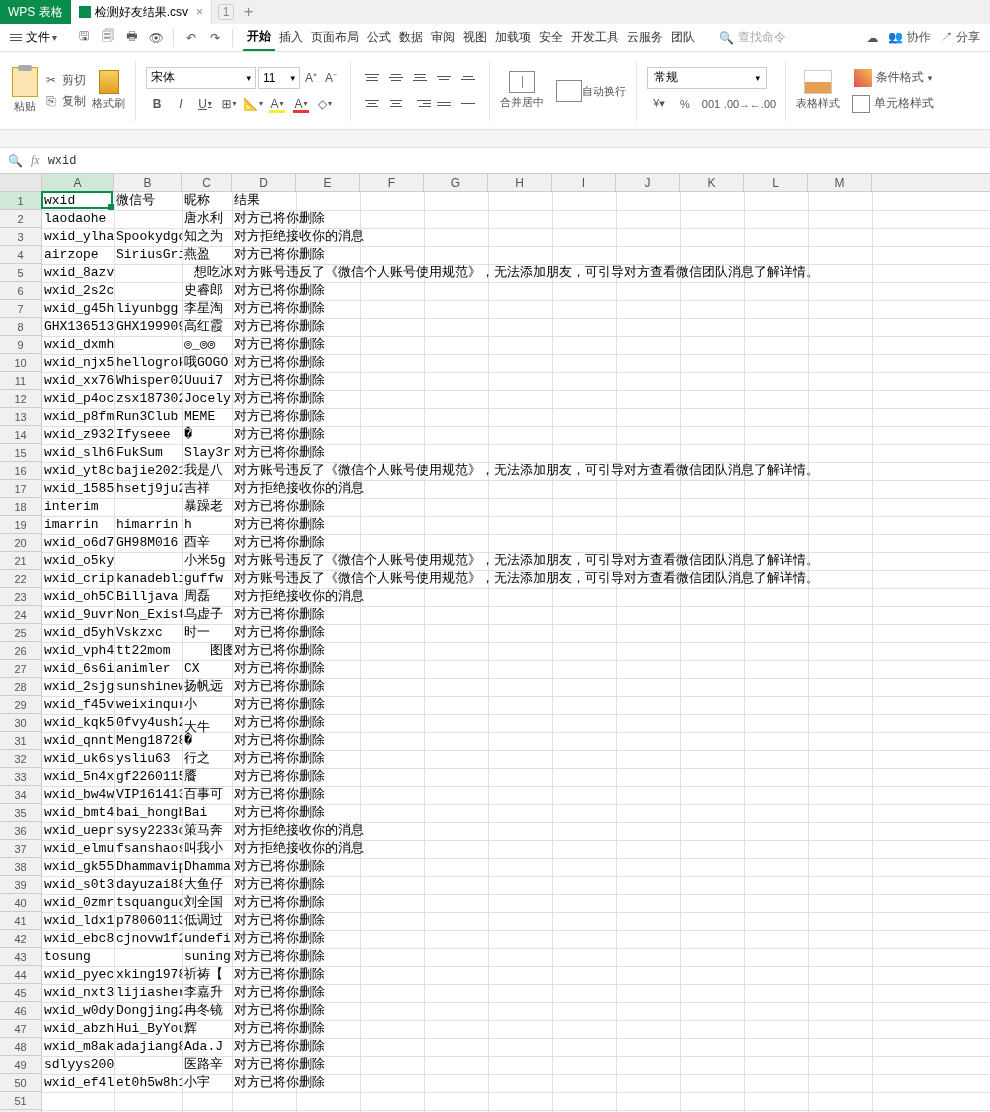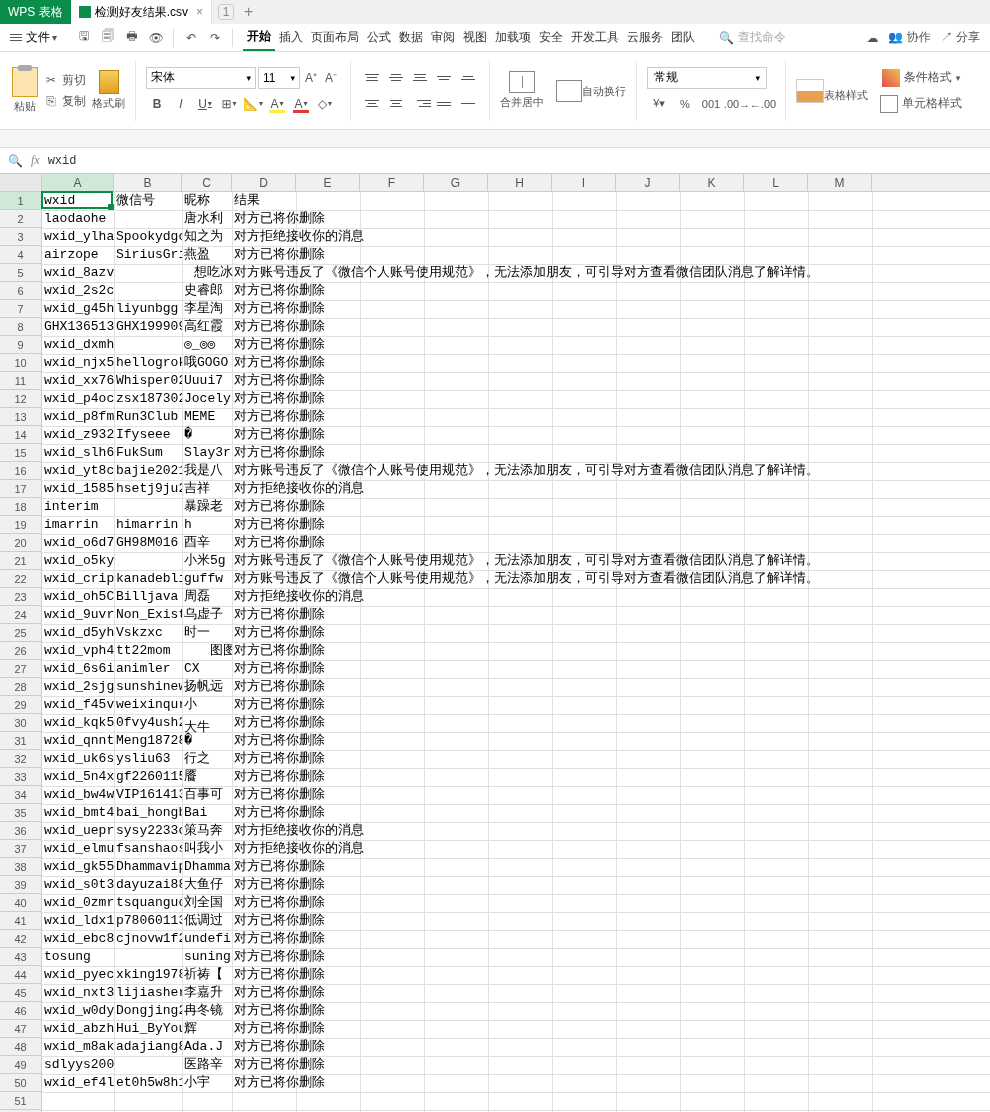--- a/index.html
+++ b/index.html
@@ -54,21 +54,21 @@
 .abtn span{display:block;height:1px;background:#555}
 .merge-group{display:flex;flex-direction:column;align-items:center}
 .merge-ico{width:26px;height:22px;border:1px solid #888;position:relative}
 .merge-ico:before{content:"";position:absolute;top:4px;bottom:4px;left:50%;width:1px;background:#888}
 .wrap-group{display:flex;align-items:center}
 .wrap-ico{width:26px;height:22px;border:1px solid #888}
 .numfmt{display:flex;flex-direction:column;gap:4px}
 .numfmt-sel{width:120px;height:22px;border:1px solid #ccc;padding:0 6px;display:flex;align-items:center;justify-content:space-between;background:#fff}
 .numfmt-row{display:flex;gap:2px}
 .nbtn{width:24px;height:22px;display:flex;align-items:center;justify-content:center;color:#555;font-size:11px}
-.style-group{display:flex;align-items:flex-end}
+.style-group{display:flex;flex-direction:column;align-items:center}
 .style-ico{width:28px;height:24px;background:linear-gradient(#fff 50%,#e8a050 50%);border:1px solid #ccc}
 .cond-group,.cell-group{display:flex;align-items:center;gap:4px;color:#555}
 .cond-ico{width:18px;height:18px;background:linear-gradient(45deg,#e05050,#f0c050)}
 .cell-ico{width:18px;height:18px;border:1px solid #888}
 .spacer-bar{height:18px;background:#f5f5f5;border-bottom:1px solid #ddd}
 .formula-bar{height:26px;display:flex;align-items:center;border-bottom:1px solid #ccc;background:#fff}
 .namebox{width:180px;height:100%;display:flex;align-items:center;justify-content:center;border-right:1px solid #ccc;color:#333}
 .fx-area{display:flex;align-items:center;padding:0 8px;gap:8px;color:#888}
 .fx-lbl{font-style:italic;font-family:serif}
 .fx-val{color:#333;font-family:"Courier New",monospace}

